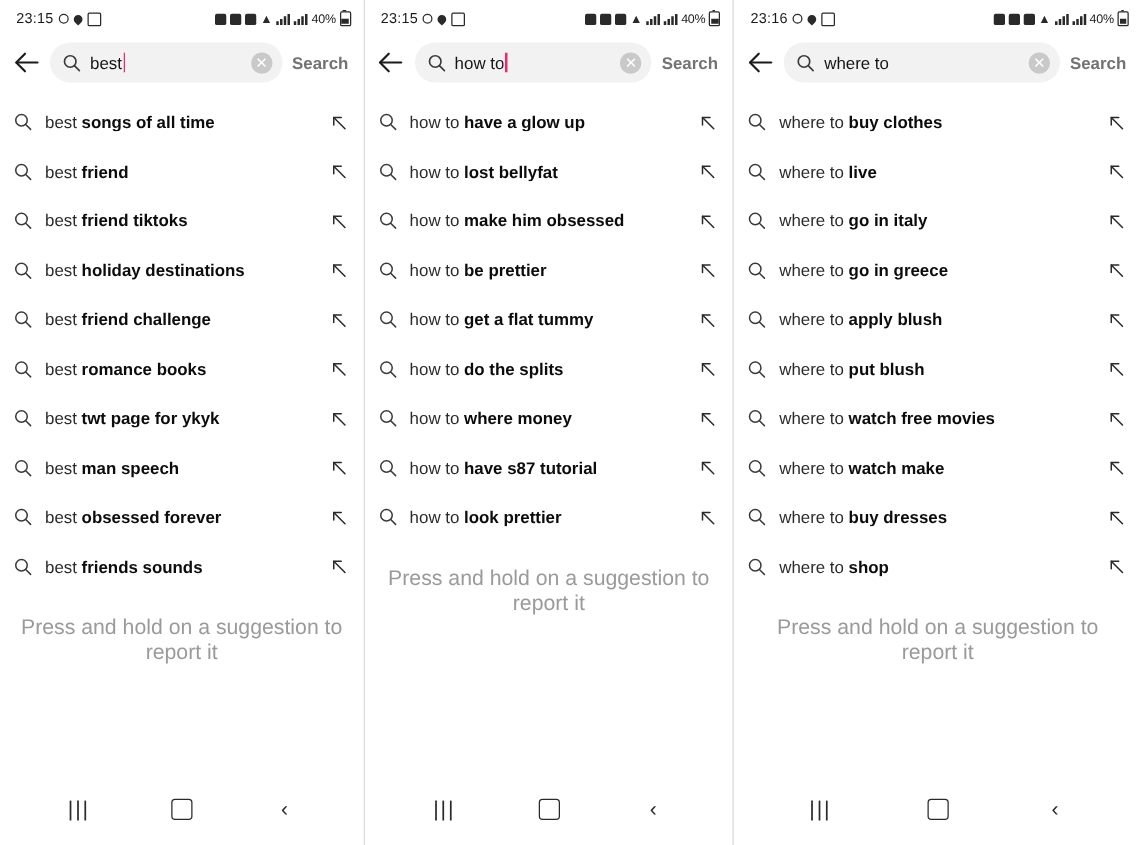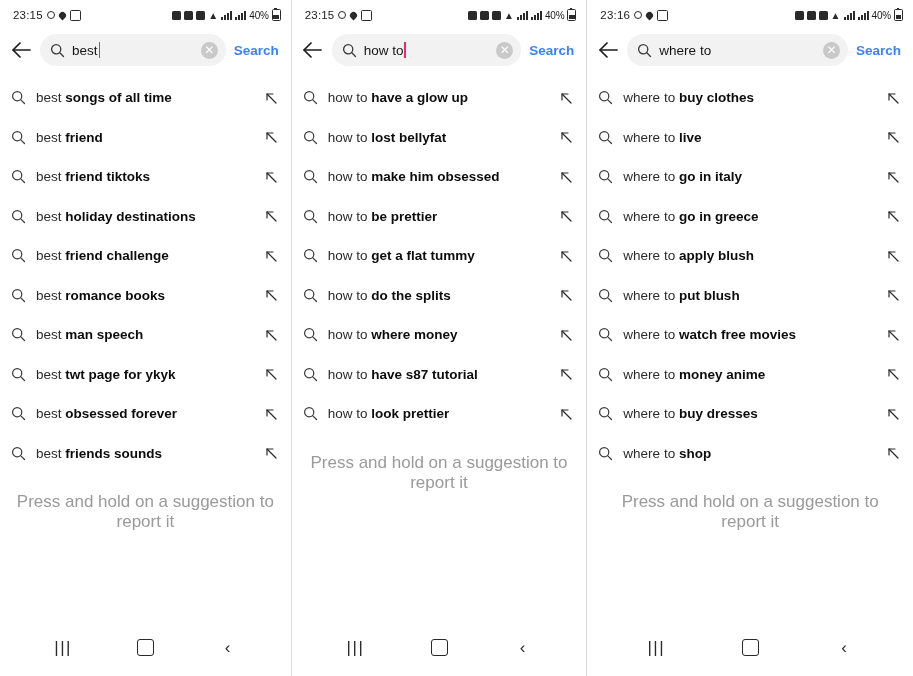--- a/index.html
+++ b/index.html
@@ -189,21 +189,21 @@
     background: #c9c9c9;
     color: #ffffff;
     font-size: 12px;
     line-height: 17px;
     text-align: center;
     cursor: pointer;
     font-family: "Liberation Sans", sans-serif;
   }
   .search-action {
     flex: 0 0 auto;
-    color: #3b82f6;
+    color: #737373;
     font-size: 13.5px;
     font-weight: 600;
     padding: 0 4px 0 2px;
     cursor: pointer;
     white-space: nowrap;
   }
 
   
   .suggestions {
     flex: 0 0 auto;
@@ -412,34 +412,34 @@
               <path d="M12 12 L3 3" stroke="#2a2a2a" stroke-width="1.2" stroke-linecap="round"></path>
               <path d="M3 9 L3 3 L9 3" fill="none" stroke="#2a2a2a" stroke-width="1.2" stroke-linecap="round" stroke-linejoin="round"></path>
             </svg>
           </div>
       </div>
       <div class="sugg">
         <svg class="mag-small" viewBox="0 0 16 16">
             <circle cx="6.6" cy="6.6" r="4.9" fill="none" stroke="#3a3a3a" stroke-width="1.3"></circle>
             <line x1="10.2" y1="10.2" x2="14.4" y2="14.4" stroke="#3a3a3a" stroke-width="1.3" stroke-linecap="round"></line>
           </svg>
+        <div class="sugg-text"><span class="pre">best </span><span class="bold">twt page for ykyk</span></div>
+        <div class="arrow-up">
+            <svg width="14" height="14" viewBox="0 0 14 14">
+              <path d="M12 12 L3 3" stroke="#2a2a2a" stroke-width="1.2" stroke-linecap="round"></path>
+              <path d="M3 9 L3 3 L9 3" fill="none" stroke="#2a2a2a" stroke-width="1.2" stroke-linecap="round" stroke-linejoin="round"></path>
+            </svg>
+          </div>
+      </div>
+      <div class="sugg">
+        <svg class="mag-small" viewBox="0 0 16 16">
+            <circle cx="6.6" cy="6.6" r="4.9" fill="none" stroke="#3a3a3a" stroke-width="1.3"></circle>
+            <line x1="10.2" y1="10.2" x2="14.4" y2="14.4" stroke="#3a3a3a" stroke-width="1.3" stroke-linecap="round"></line>
+          </svg>
         <div class="sugg-text"><span class="pre">best </span><span class="bold">man speech</span></div>
-        <div class="arrow-up">
-            <svg width="14" height="14" viewBox="0 0 14 14">
-              <path d="M12 12 L3 3" stroke="#2a2a2a" stroke-width="1.2" stroke-linecap="round"></path>
-              <path d="M3 9 L3 3 L9 3" fill="none" stroke="#2a2a2a" stroke-width="1.2" stroke-linecap="round" stroke-linejoin="round"></path>
-            </svg>
-          </div>
-      </div>
-      <div class="sugg">
-        <svg class="mag-small" viewBox="0 0 16 16">
-            <circle cx="6.6" cy="6.6" r="4.9" fill="none" stroke="#3a3a3a" stroke-width="1.3"></circle>
-            <line x1="10.2" y1="10.2" x2="14.4" y2="14.4" stroke="#3a3a3a" stroke-width="1.3" stroke-linecap="round"></line>
-          </svg>
-        <div class="sugg-text"><span class="pre">best </span><span class="bold">twt page for ykyk</span></div>
         <div class="arrow-up">
             <svg width="14" height="14" viewBox="0 0 14 14">
               <path d="M12 12 L3 3" stroke="#2a2a2a" stroke-width="1.2" stroke-linecap="round"></path>
               <path d="M3 9 L3 3 L9 3" fill="none" stroke="#2a2a2a" stroke-width="1.2" stroke-linecap="round" stroke-linejoin="round"></path>
             </svg>
           </div>
       </div>
       <div class="sugg">
         <svg class="mag-small" viewBox="0 0 16 16">
             <circle cx="6.6" cy="6.6" r="4.9" fill="none" stroke="#3a3a3a" stroke-width="1.3"></circle>
@@ -789,21 +789,21 @@
               <path d="M12 12 L3 3" stroke="#2a2a2a" stroke-width="1.2" stroke-linecap="round"></path>
               <path d="M3 9 L3 3 L9 3" fill="none" stroke="#2a2a2a" stroke-width="1.2" stroke-linecap="round" stroke-linejoin="round"></path>
             </svg>
           </div>
       </div>
       <div class="sugg">
         <svg class="mag-small" viewBox="0 0 16 16">
             <circle cx="6.6" cy="6.6" r="4.9" fill="none" stroke="#3a3a3a" stroke-width="1.3"></circle>
             <line x1="10.2" y1="10.2" x2="14.4" y2="14.4" stroke="#3a3a3a" stroke-width="1.3" stroke-linecap="round"></line>
           </svg>
-        <div class="sugg-text"><span class="pre">where to </span><span class="bold">money anime</span></div>
+        <div class="sugg-text"><span class="pre">where to </span><span class="bold">watch make</span></div>
         <div class="arrow-up">
             <svg width="14" height="14" viewBox="0 0 14 14">
               <path d="M12 12 L3 3" stroke="#2a2a2a" stroke-width="1.2" stroke-linecap="round"></path>
               <path d="M3 9 L3 3 L9 3" fill="none" stroke="#2a2a2a" stroke-width="1.2" stroke-linecap="round" stroke-linejoin="round"></path>
             </svg>
           </div>
       </div>
       <div class="sugg">
         <svg class="mag-small" viewBox="0 0 16 16">
             <circle cx="6.6" cy="6.6" r="4.9" fill="none" stroke="#3a3a3a" stroke-width="1.3"></circle>

